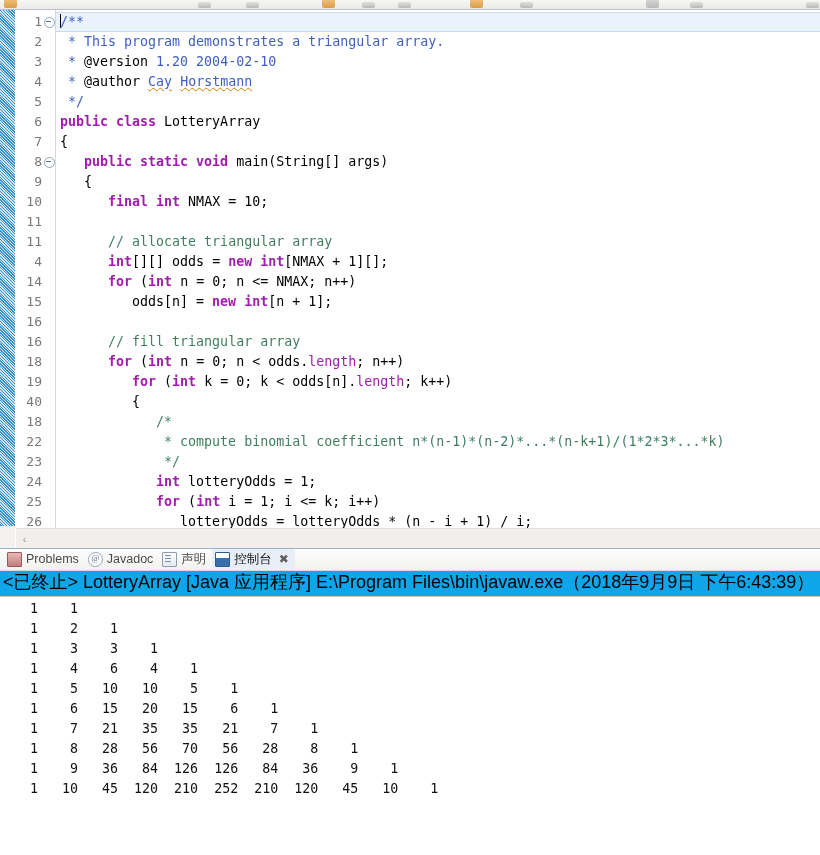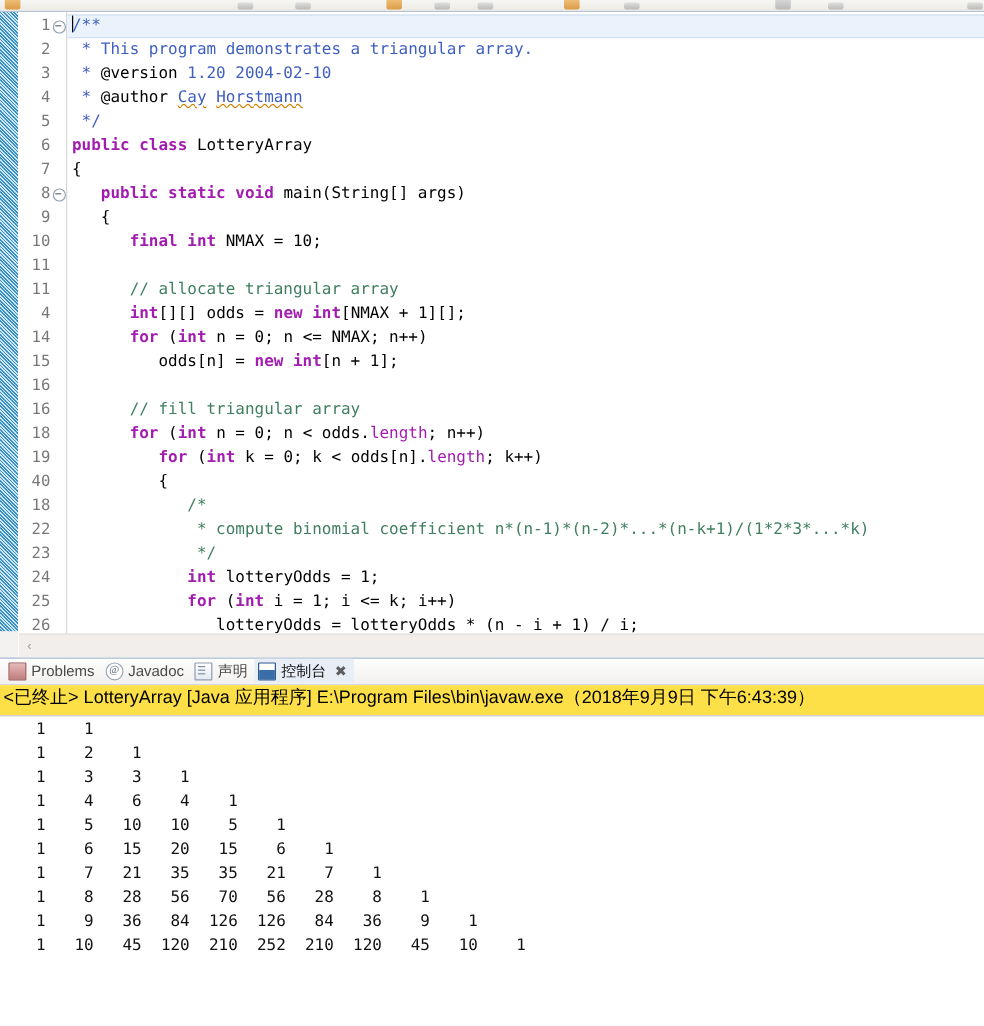--- a/index.html
+++ b/index.html
@@ -253,28 +253,28 @@
     border-radius: 1px;
   }
   .vtab-close {
     font-size: 12px;
     color: #5e5e5e;
     margin-left: 3px;
     line-height: 1;
   }
 
   #console-header {
-    font-size: 15px;
+    font-size: 18px;
     color: #000;
     padding: 3px 0 3px 3px;
     height: 19px;
     line-height: 16px;
     white-space: nowrap;
     overflow: hidden;
-    background: #fde047;
+    background: #0ea5e9;
   }
   #console-divider {
     height: 1px;
     background: #c8c8c8;
     margin: 0;
   }
   #console-output {
     font-family: "DejaVu Sans Mono", "Liberation Mono", monospace;
     font-size: 13.3px;
     color: #111;

